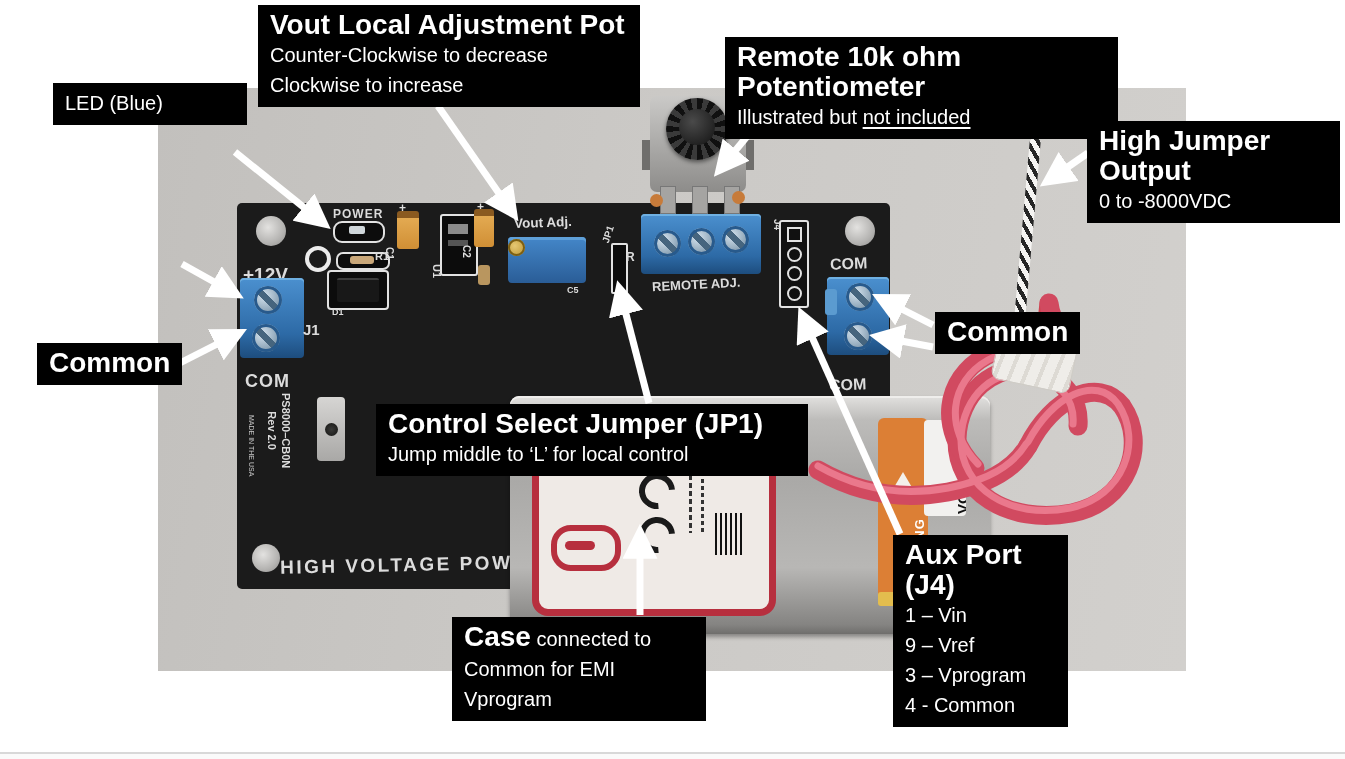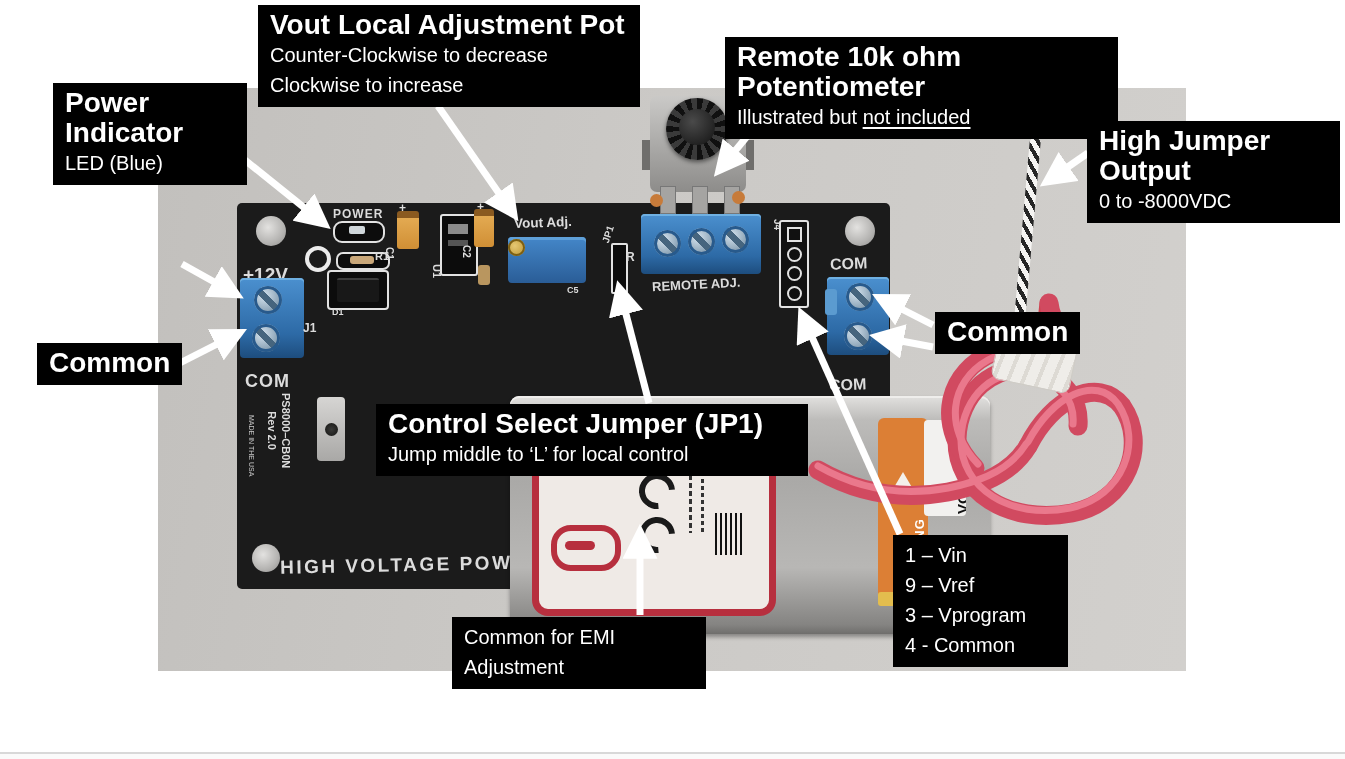--- a/index.html
+++ b/index.html
@@ -131,21 +131,21 @@
         <div class="abs" style="left:-2px;top:12px;width:12px;height:26px;background:#5b9bd0;border-radius:3px"></div>
         <div class="screw" style="left:19px;top:6px;width:28px;height:28px"></div>
         <div class="screw" style="left:17px;top:45px;width:28px;height:28px"></div>
       </div>
       <div class="silk" style="left:592px;top:173px;font-size:16px;transform:rotate(-2deg)">COM</div>
 
       <div class="tblock" style="left:3px;top:75px;width:64px;height:80px">
         <div class="screw" style="left:14px;top:8px;width:28px;height:28px"></div>
         <div class="screw" style="left:12px;top:46px;width:28px;height:28px"></div>
       </div>
-      <div class="silk" style="left:66px;top:118px;font-size:12px">J1</div>
+      <div class="silk" style="left:66px;top:118px;font-size:15px">J1</div>
       <div class="silk" style="left:8px;top:168px;font-size:18px;letter-spacing:1px">COM</div>
 
       <div class="tab" style="left:80px;top:194px;width:28px;height:64px">
         <i style="left:8px;top:26px;width:13px;height:13px"></i>
       </div>
       <div class="tab" style="left:618px;top:194px;width:30px;height:62px">
         <i style="left:8px;top:24px;width:14px;height:14px"></i>
       </div>
 
       <div class="vtext silk" style="left:56px;top:190px;font-size:11px;transform:rotate(90deg);text-align:center;line-height:14px">
@@ -241,21 +241,20 @@
     <div>Counter-Clockwise to decrease</div>
     <div>Clockwise to increase</div>
   </div>
 
   <div class="box" style="left:725px;top:37px;width:369px">
     <div class="t">Remote 10k ohm Potentiometer</div>
     <div><span>Illustrated but </span><span class="u">not included</span></div>
   </div>
 
   <div class="box" style="left:53px;top:83px;width:170px">
-    <div class="t">Power Indicator</div>
     <div>LED (Blue)</div>
   </div>
 
   <div class="box" style="left:1087px;top:121px;width:229px">
     <div class="t">High Jumper Output</div>
     <div>0 to -8000VDC</div>
   </div>
 
 
   <div class="box" style="left:37px;top:343px">
@@ -265,26 +264,28 @@
   <div class="box" style="left:376px;top:404px;width:408px">
     <div class="t">Control Select Jumper (JP1)</div>
     <div>Jump middle to ‘L’ for local control</div>
   </div>
 
   <div class="box" style="left:935px;top:312px">
     <div class="t">Common</div>
   </div>
 
   <div class="box" style="left:893px;top:535px;width:151px">
+    <div class="t">Aux Port (J4)</div>
     <div>1 – Vin</div>
     <div>9 – Vref</div>
     <div>3 – Vprogram</div>
     <div>4 - Common</div>
   </div>
 
   <div class="box" style="left:452px;top:617px;width:230px">
+    <div><span class="t">Case</span><span> connected to</span></div>
     <div>Common for EMI</div>
-    <div>Adjustment</div>
+    <div>Vprogram</div>
   </div>
 
   <div id="bottomrule"></div>
   <div id="belowrule"></div>
 </div>
 
 </body></html>

